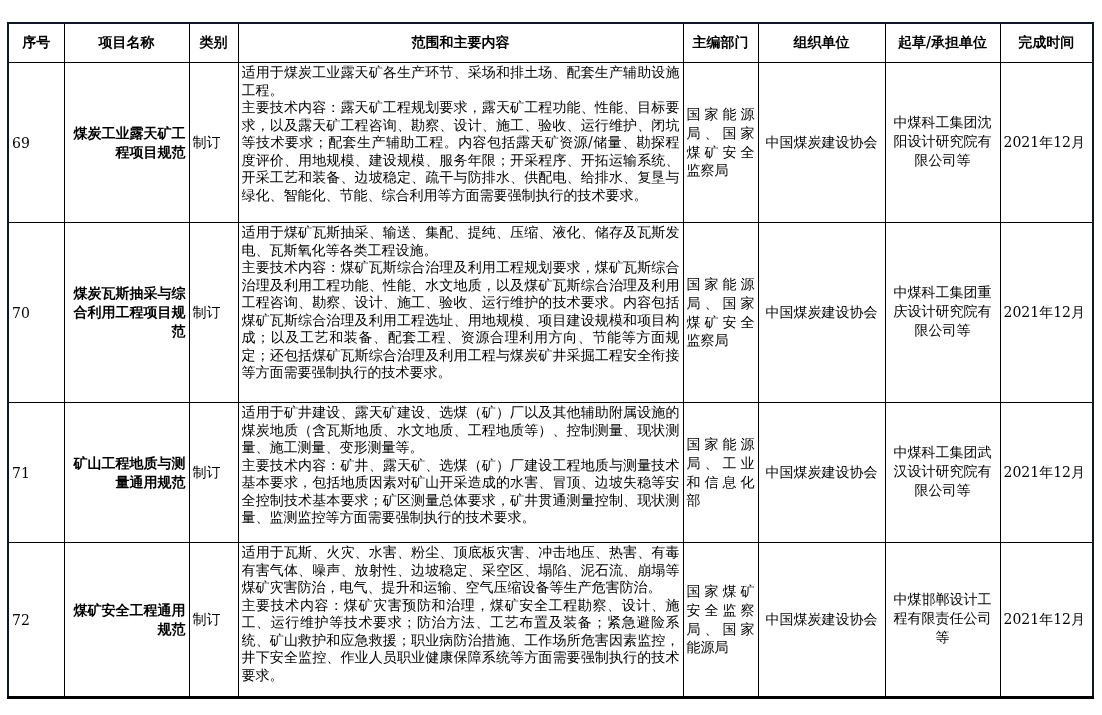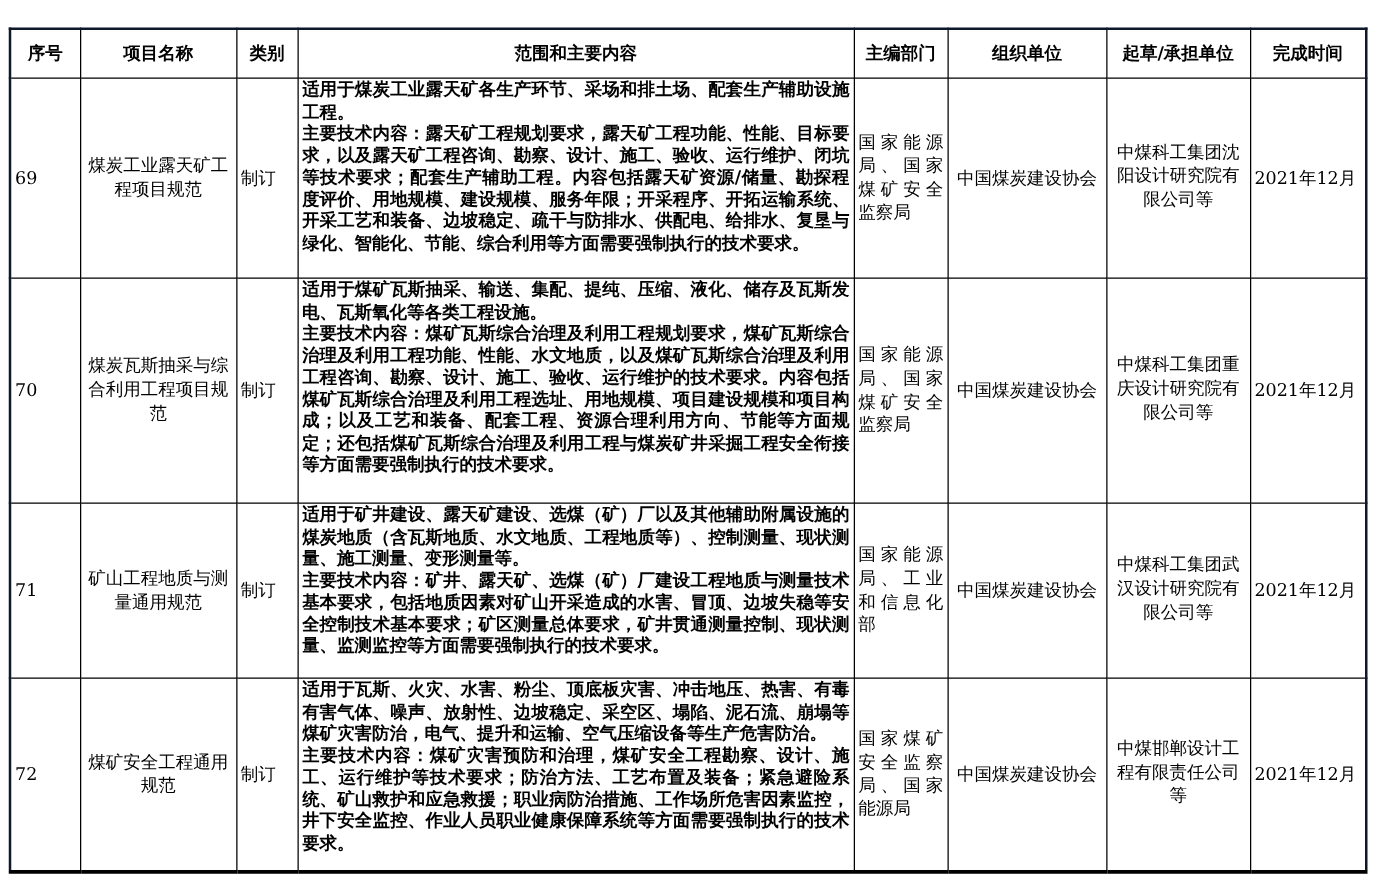--- a/index.html
+++ b/index.html
@@ -44,36 +44,36 @@
     font-size: 15px;
     text-align: center;
     vertical-align: middle;
     height: 36px;
     border-bottom: 1px solid #000000;
   }
   td.c-no, td.c-cat, td.c-time {
     vertical-align: middle;
   }
   td.c-name {
-    text-align: center;
+    text-align: right;
     vertical-align: middle;
     line-height: 1.35;
     padding: 1px 4px;
+    font-weight: bold;
   }
   td.c-scope {
     text-align: justify;
     text-justify: inter-ideograph;
     vertical-align: top;
     padding: 1px 4px 0 4px;
   }
   td.c-scope .scope-clip {
     line-height: 17.5px;
     white-space: pre-wrap;
     overflow: hidden;
-    font-weight: bold;
   }
   tr.r69 .scope-clip { max-height: 158px; }
   tr.r70 .scope-clip { max-height: 178px; }
   tr.r71 .scope-clip { max-height: 138px; }
   tr.r72 .scope-clip { max-height: 152px; }
   td.c-dept {
     text-align: justify;
     text-justify: inter-ideograph;
     vertical-align: middle;
     line-height: 1.35;

